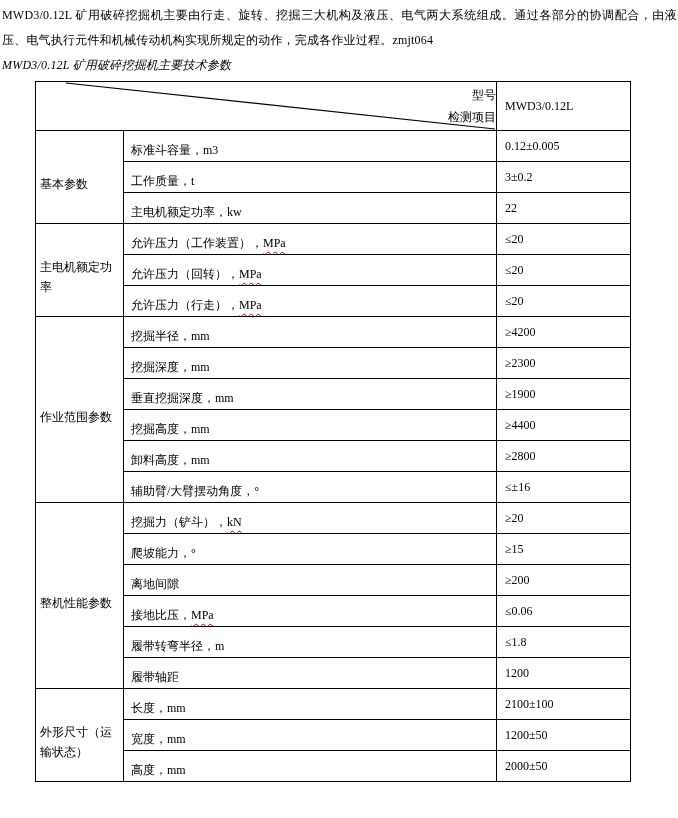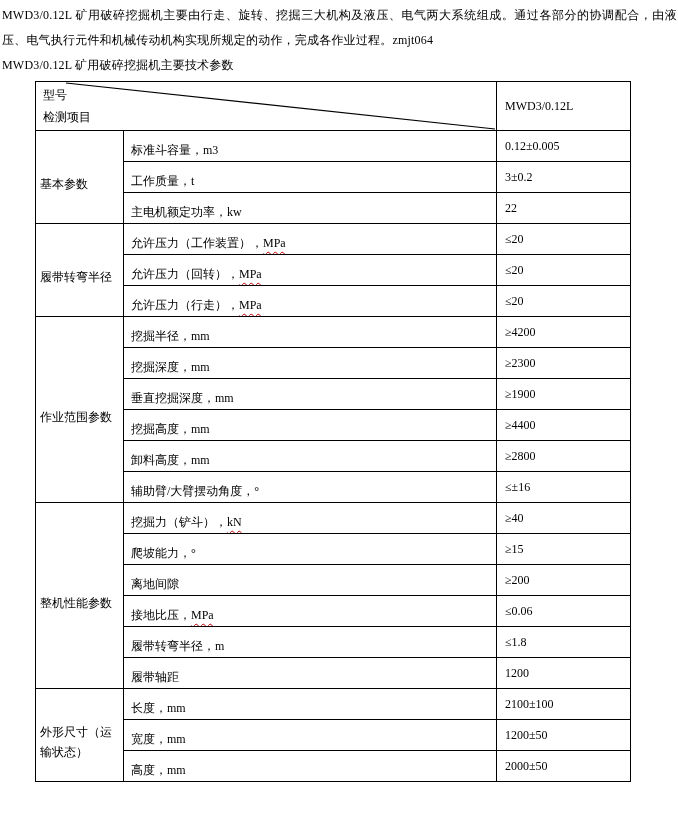--- a/index.html
+++ b/index.html
@@ -13,42 +13,42 @@
     color: #000000;
     font-family: "Liberation Serif", "DejaVu Serif", serif;
     font-size: 12px;
     padding: 3px 1px 0 2px;
   }
   .para {
     text-align: justify;
     line-height: 25.2px;
     letter-spacing: 0.2px;
   }
-  .para.title { text-align: left; }
+  .para.title { text-align: left; font-style: italic; }
   table.spec-table {
     border-collapse: collapse;
     table-layout: fixed;
     margin-left: 33px;
     margin-top: 2px;
     width: 595px;
   }
   table.spec-table td {
     border: 1px solid #000000;
     vertical-align: middle;
     line-height: 20px;
     overflow: hidden;
   }
   tr.data-row { height: 25.8px; }
   tr.header-row { height: 49px; }
   td.corner {
     position: relative;
     vertical-align: middle;
     padding: 2px 0 2px 7px;
   }
-  td.corner .corner-line { display: block; line-height: 22px; position: relative; z-index: 2; }
+  td.corner .corner-line { display: block; line-height: 22px; position: relative; z-index: 2; text-align: right; }
   svg.diag {
     position: absolute;
     left: 0; top: 0;
     width: 100%; height: 100%;
     z-index: 1;
   }
   svg.diag line { stroke: #000000; stroke-width: 1.2; }
   td.grp {
     padding: 16px 2px 1px 4px;
     line-height: 23px;
@@ -99,21 +99,21 @@
       <tr class="data-row">
         <td class="item">工作质量，t</td>
         <td class="val">3±0.2</td>
       </tr>
       <tr class="data-row">
         <td class="item">主电机额定功率，kw</td>
         <td class="val">22</td>
       </tr>
 
       <tr class="data-row">
-        <td class="grp" rowspan="3">履带转弯半径</td>
+        <td class="grp" rowspan="3">主电机额定功率</td>
         <td class="item"><span>允许压力（工作装置），</span><span class="wavy">MPa</span></td>
         <td class="val">≤20</td>
       </tr>
       <tr class="data-row">
         <td class="item"><span>允许压力（回转），</span><span class="wavy">MPa</span></td>
         <td class="val">≤20</td>
       </tr>
       <tr class="data-row">
         <td class="item"><span>允许压力（行走），</span><span class="wavy">MPa</span></td>
         <td class="val">≤20</td>
@@ -141,21 +141,21 @@
         <td class="val">≥2800</td>
       </tr>
       <tr class="data-row">
         <td class="item">辅助臂/大臂摆动角度，°</td>
         <td class="val">≤±16</td>
       </tr>
 
       <tr class="data-row">
         <td class="grp" rowspan="6">整机性能参数</td>
         <td class="item"><span>挖掘力（铲斗），</span><span class="wavy">kN</span></td>
-        <td class="val">≥40</td>
+        <td class="val">≥20</td>
       </tr>
       <tr class="data-row">
         <td class="item">爬坡能力，°</td>
         <td class="val">≥15</td>
       </tr>
       <tr class="data-row">
         <td class="item">离地间隙</td>
         <td class="val">≥200</td>
       </tr>
       <tr class="data-row">

